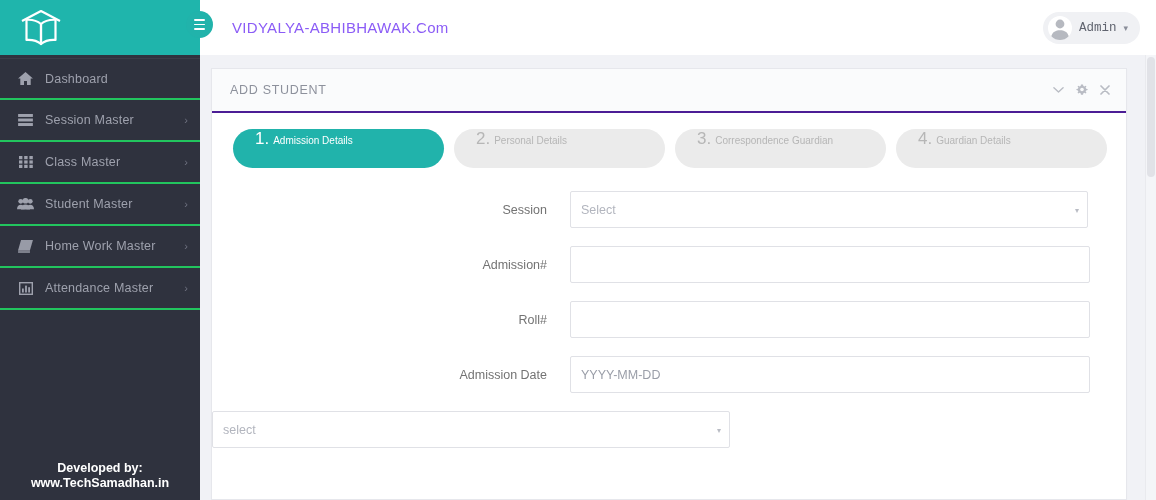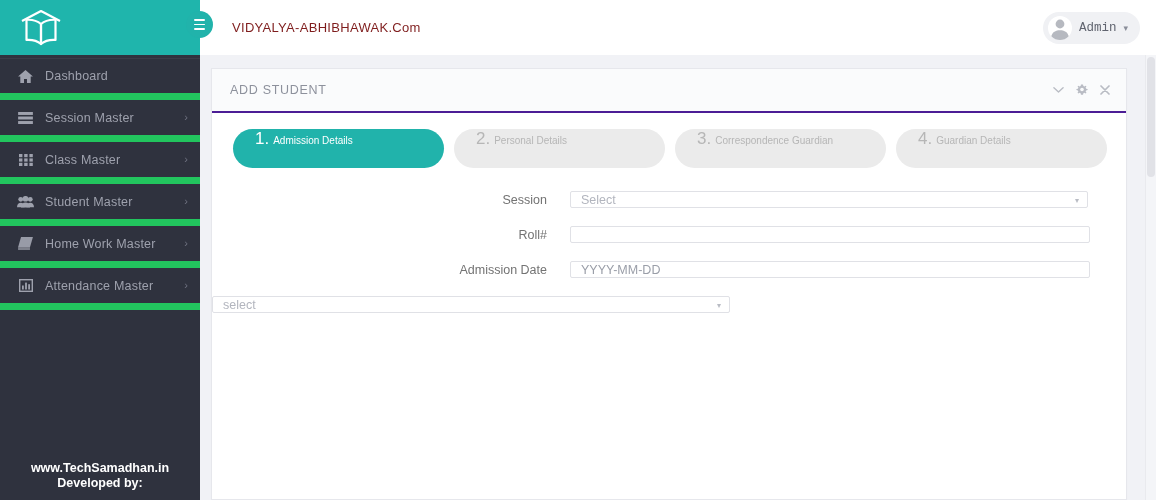--- a/index.html
+++ b/index.html
@@ -21,21 +21,21 @@
   .logo-band {
     height: 55px; background: #1fb5ac;
     display: flex; align-items: center; padding-left: 18px;
   }
   .logo-mark { width: 46px; height: 40px; }
 
   .nav { padding-top: 3px; }
   .nav-item {
     height: 42px; display: flex; align-items: center;
     padding: 0 12px 0 17px;
-    border-bottom: 7px solid #22c55e;
+    border-bottom: 2px solid #22c55e;
     color: #9ea1ad; font-size: 12.5px; letter-spacing: .2px;
     cursor: pointer; position: relative;
   }
   .nav-item:first-child { border-top: 1px solid #3a3d49; }
   .nav-ico {
     width: 17px; height: 14px; margin-right: 11px;
     display: inline-flex; align-items: center; justify-content: center;
     color: #9ea1ad; flex: 0 0 17px;
   }
   .nav-label { flex: 1; white-space: nowrap; }
@@ -51,21 +51,21 @@
   
   .main { flex: 1; height: 500px; position: relative; background: #f1f2f6; }
 
   .topbar {
     height: 55px; background: #ffffff;
     display: flex; align-items: center;
     padding-left: 32px; padding-right: 16px;
     position: relative;
   }
   .brand-title {
-    font-size: 13px; color: #7f1d1d; letter-spacing: .3px;
+    font-size: 15px; color: #8b5cf6; letter-spacing: .3px;
   }
   .topbar-right { margin-left: auto; display: flex; align-items: center; }
   .admin-pill {
     display: flex; align-items: center; gap: 7px;
     background: #f0f1f4; border-radius: 16px;
     padding: 4px 12px 4px 5px; cursor: pointer;
   }
   .avatar {
     width: 24px; height: 24px; border-radius: 50%;
     background: #ffffff; overflow: hidden; position: relative;
@@ -120,21 +120,21 @@
   .step-4 { width: 211px; }
 
   
   .form { padding: 23px 0 0 0; }
   .form-row { display: flex; align-items: center; margin-bottom: 18px; }
   .form-label {
     width: 358px; text-align: right; padding-right: 23px;
     font-size: 12.5px; color: #737373;
   }
   .ctrl {
-    height: 17px; border: 1px solid #e0e1e6; background: #ffffff;
+    height: 37px; border: 1px solid #e0e1e6; background: #ffffff;
     font-size: 12.5px; color: #9a9ea8;
     display: flex; align-items: center; padding: 0 10px;
     border-radius: 2px;
   }
   .ctrl.input { width: 520px; }
   .ctrl.select { width: 518px; position: relative; padding-right: 20px; }
   .ctrl.select .sel-caret {
     position: absolute; right: 8px; top: 50%; transform: translateY(-50%);
     font-size: 8px; color: #b9bcc4;
   }
@@ -244,22 +244,22 @@
             <rect x="9.2" y="5.2" width="1.8" height="5.3" fill="currentColor"></rect>
           </svg>
         </span>
         <span class="nav-label">Attendance Master</span>
         <span class="nav-caret">›</span>
       </div>
 
     </nav>
 
     <div class="footer-credit">
+      <div>Developed by:</div>
       <div>www.TechSamadhan.in</div>
-      <div>Developed by:</div>
     </div>
   </aside>
 
   <section class="main">
 
     <header class="topbar">
       <div class="hamburger">
         <span></span>
         <span></span>
         <span></span>
@@ -327,20 +327,26 @@
 
           <div class="form-row">
             <label class="form-label">Session</label>
             <div class="ctrl select">
               <span class="ph">Select</span>
               <span class="sel-caret">▾</span>
             </div>
           </div>
 
 
+          <div class="form-row">
+            <label class="form-label">Admission#</label>
+            <div class="ctrl input">
+              <span class="ph"></span>
+            </div>
+          </div>
 
           <div class="form-row">
             <label class="form-label">Roll#</label>
             <div class="ctrl input">
               <span class="ph"></span>
             </div>
           </div>
 
           <div class="form-row">
             <label class="form-label">Admission Date</label>

